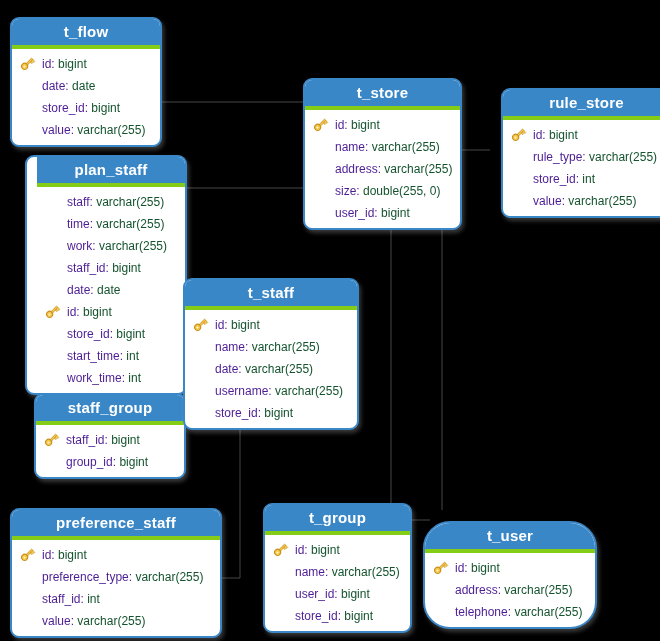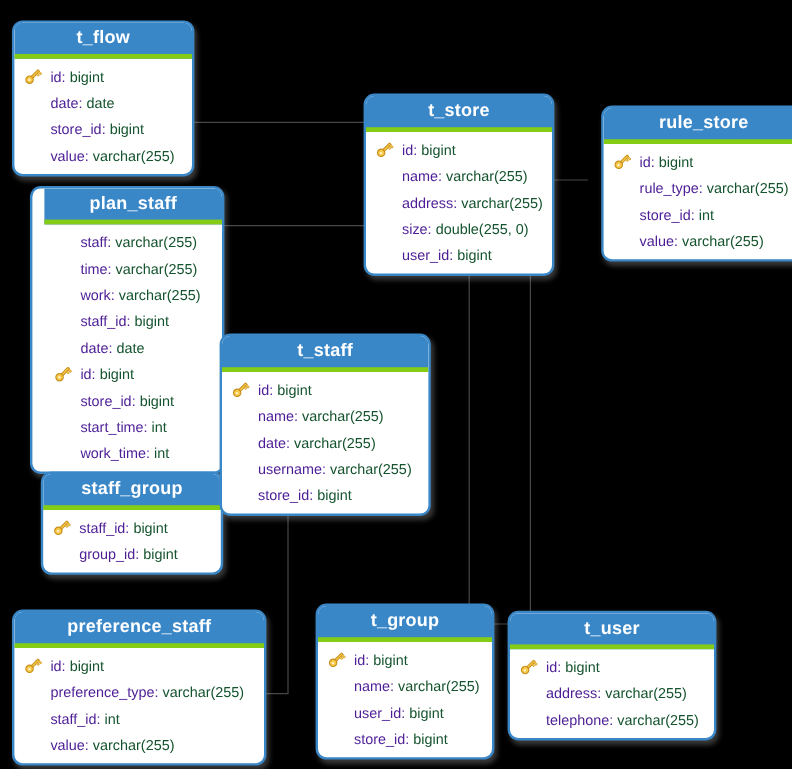--- a/index.html
+++ b/index.html
@@ -199,21 +199,21 @@
       <rect x="14.5" y="9.8" width="1.5" height="3.1" fill="#f9c846" stroke="#c6901e" stroke-width="0.6"></rect>
       <circle cx="4.7" cy="9" r="3.2" fill="#f9c846" stroke="#c6901e" stroke-width="1.1"></circle>
       <circle cx="4.4" cy="9" r="1.1" fill="#fdf2cc"></circle>
     </g>
   </svg><span class="fname">id:</span><span class="ftype"> bigint</span></div>
         <div class="row"><span class="fname">name:</span><span class="ftype"> varchar(255)</span></div>
         <div class="row"><span class="fname">user_id:</span><span class="ftype"> bigint</span></div>
         <div class="row"><span class="fname">store_id:</span><span class="ftype"> bigint</span></div>
       </div>
   </div>
-    <div class="table" style="left: 423px; top: 509px; width: 170px;">
+    <div class="table" style="left: 423px; top: 521px; width: 170px; border-radius: 27px;">
     <div class="thead">t_user</div>
     <div class="tbody">
         <div class="row"><svg class="keyicon" viewBox="0 0 18 18" xmlns="http://www.w3.org/2000/svg">
     <g transform="rotate(-45 9 9)">
       <rect x="7.2" y="8" width="9" height="2.1" rx="0.6" fill="#f9c846" stroke="#c6901e" stroke-width="0.9"></rect>
       <rect x="12.1" y="9.8" width="1.5" height="2.5" fill="#f9c846" stroke="#c6901e" stroke-width="0.6"></rect>
       <rect x="14.5" y="9.8" width="1.5" height="3.1" fill="#f9c846" stroke="#c6901e" stroke-width="0.6"></rect>
       <circle cx="4.7" cy="9" r="3.2" fill="#f9c846" stroke="#c6901e" stroke-width="1.1"></circle>
       <circle cx="4.4" cy="9" r="1.1" fill="#fdf2cc"></circle>
     </g>

